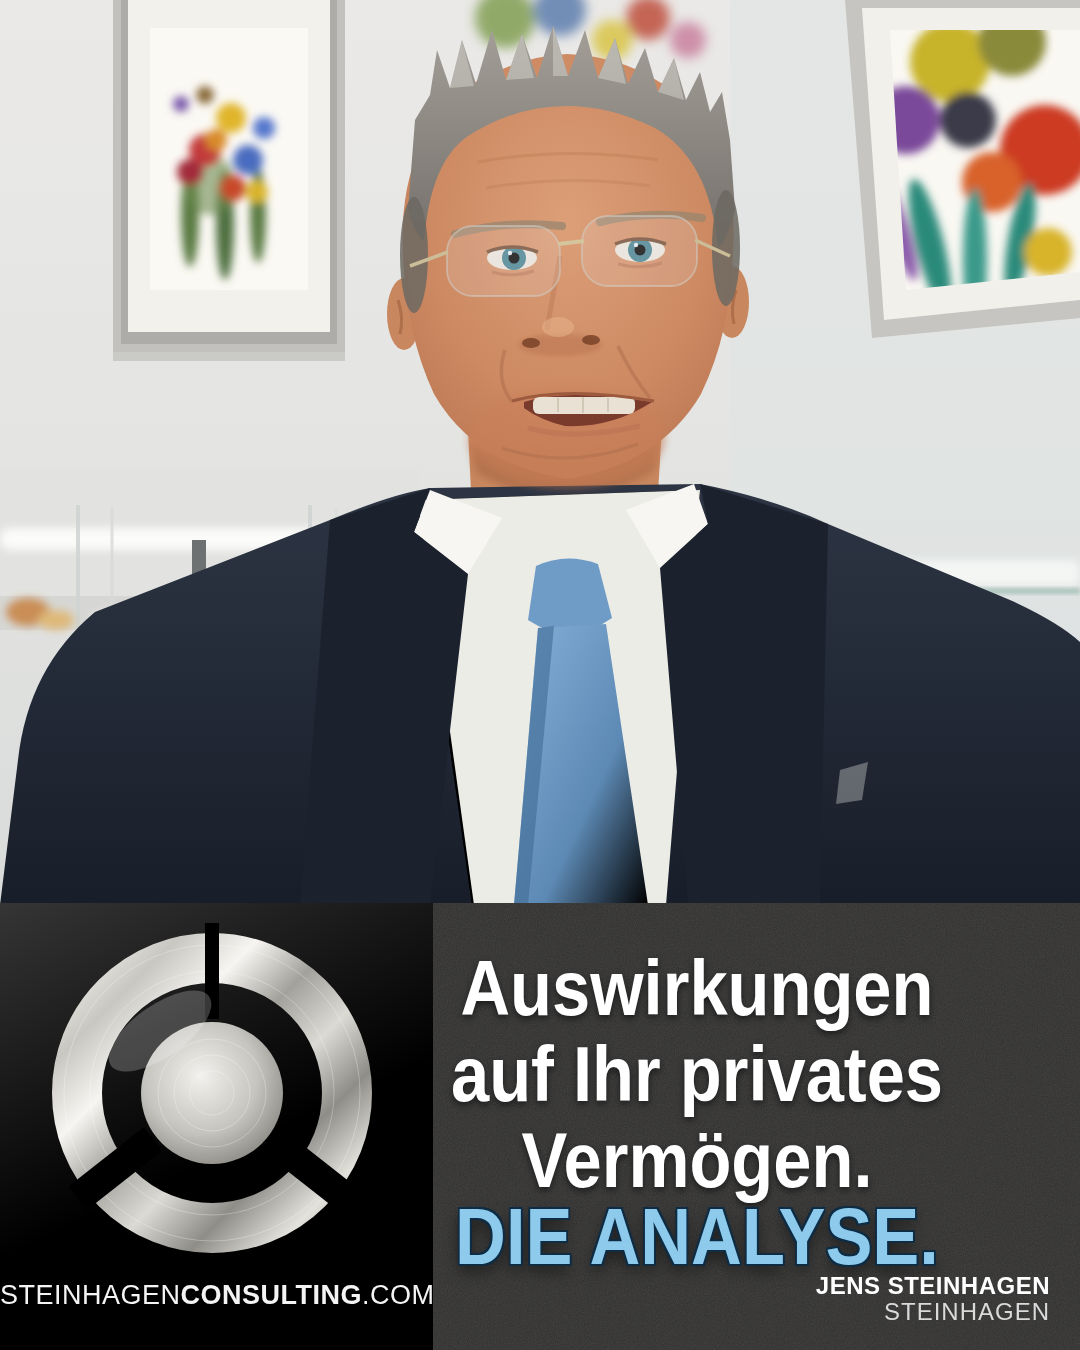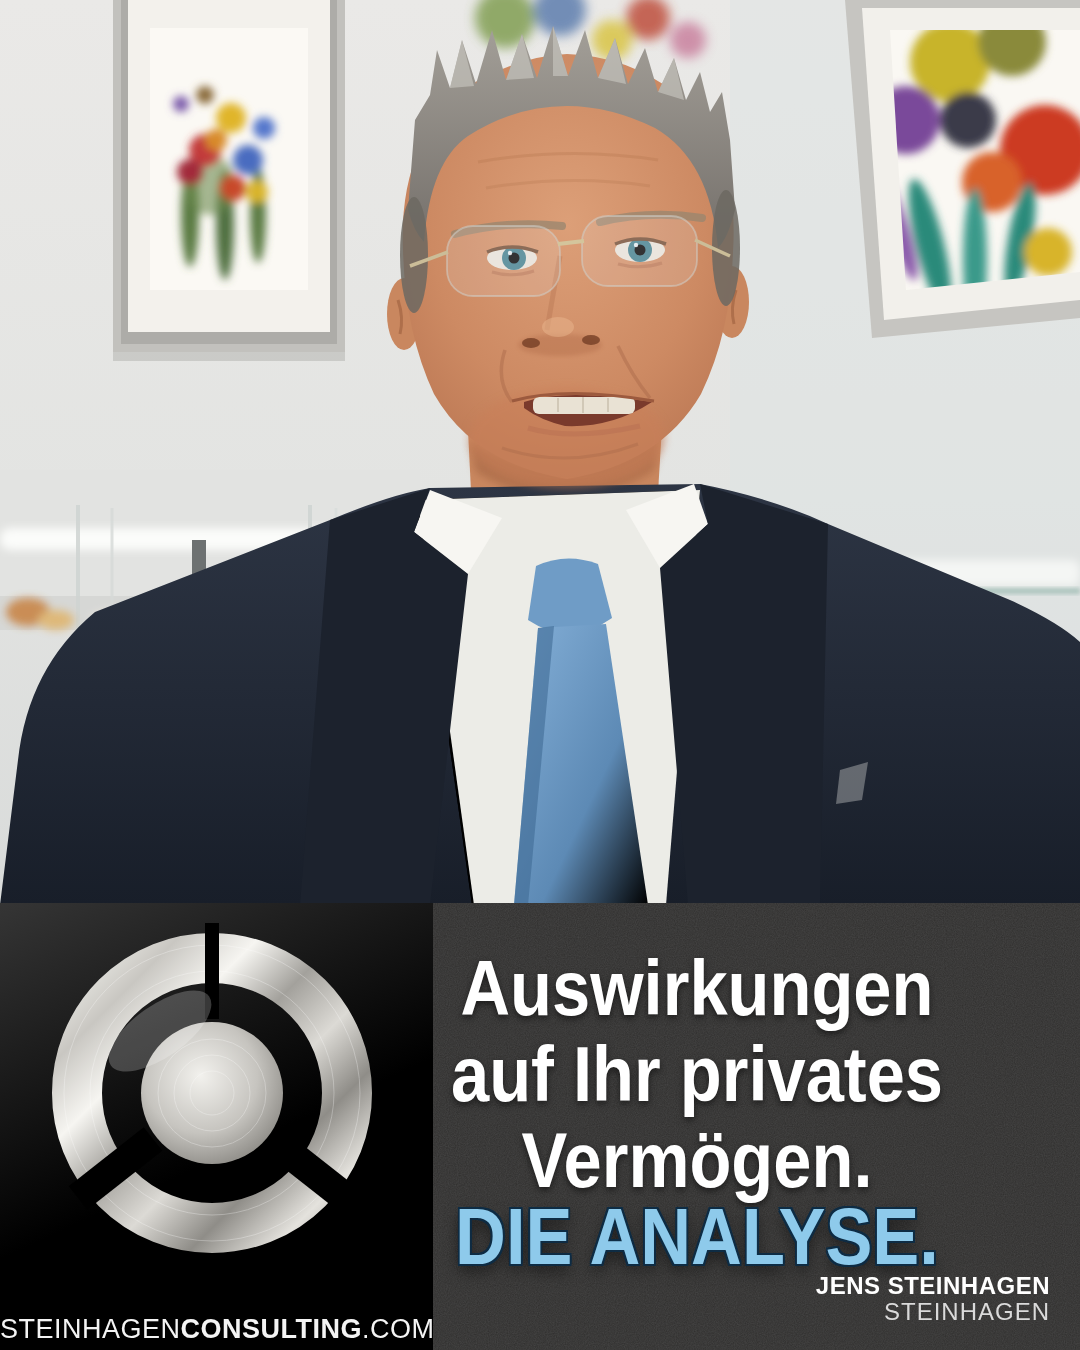--- a/index.html
+++ b/index.html
@@ -30,21 +30,21 @@
 
   
   .bottom { position:absolute; left:0; top:903px; width:1080px; height:447px; }
   .brand-panel {
     position:absolute; left:0; top:0; width:433px; height:447px;
     background:linear-gradient(155deg, #353535 0%, #1a1a1a 28%, #000000 55%);
   }
   .brand-panel svg.logo { position:absolute; left:0; top:8px; }
   .website {
     position:absolute; left:0; top:377px; width:433px; text-align:center;
-    color:#f4f4f4; font-size:27px; letter-spacing:.5px; white-space:nowrap;margin-top:34px;
+    color:#f4f4f4; font-size:27px; letter-spacing:.5px; white-space:nowrap;
   }
   .website .w-reg  { font-weight:normal; }
   .website .w-bold { font-weight:bold; }
 
   .analysis-panel { position:absolute; left:433px; top:0; width:647px; height:447px; background:#0f766e; }
   .analysis-panel svg.noise { position:absolute; left:0; top:0; width:647px; height:447px; }
 
   .analysis {
     position:absolute; left:-46px; top:42px; width:620px; text-align:center; white-space:nowrap;
     transform:scaleX(0.88); transform-origin:50% 0;

